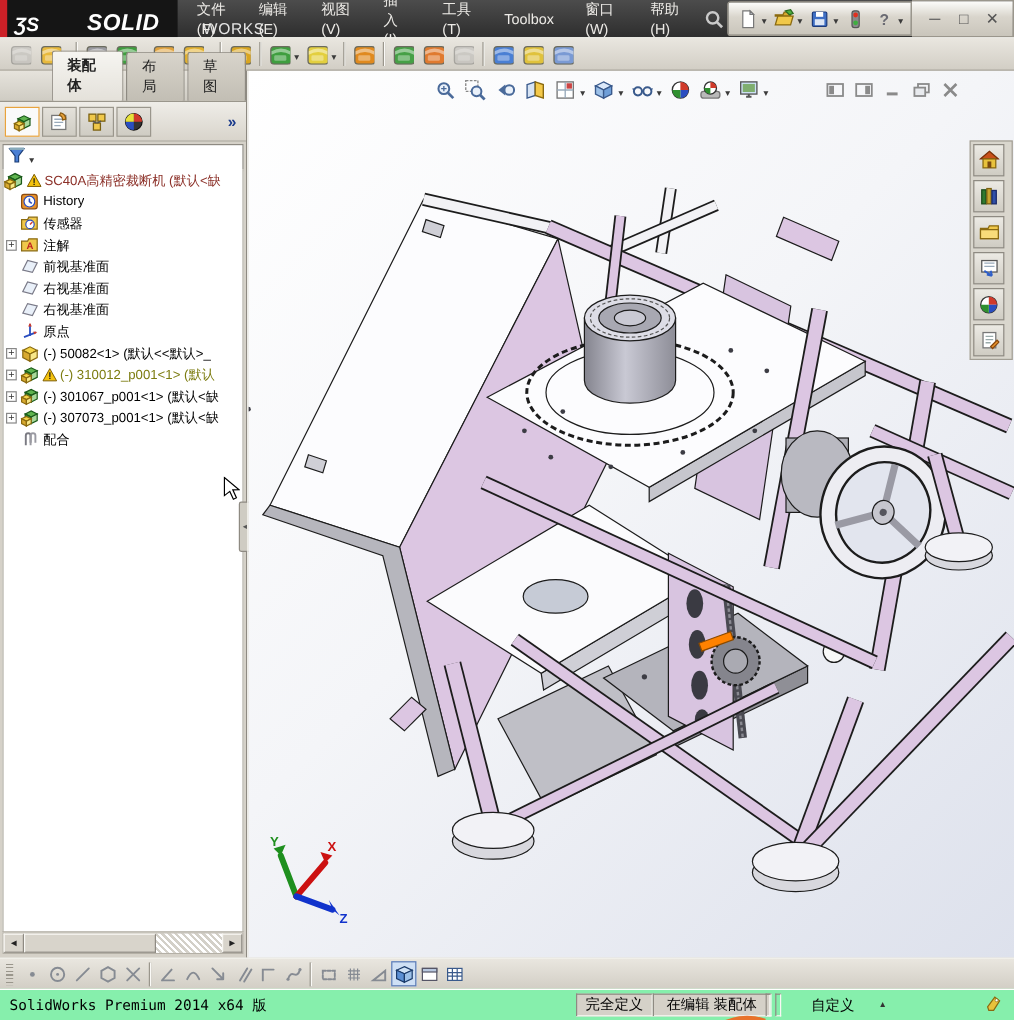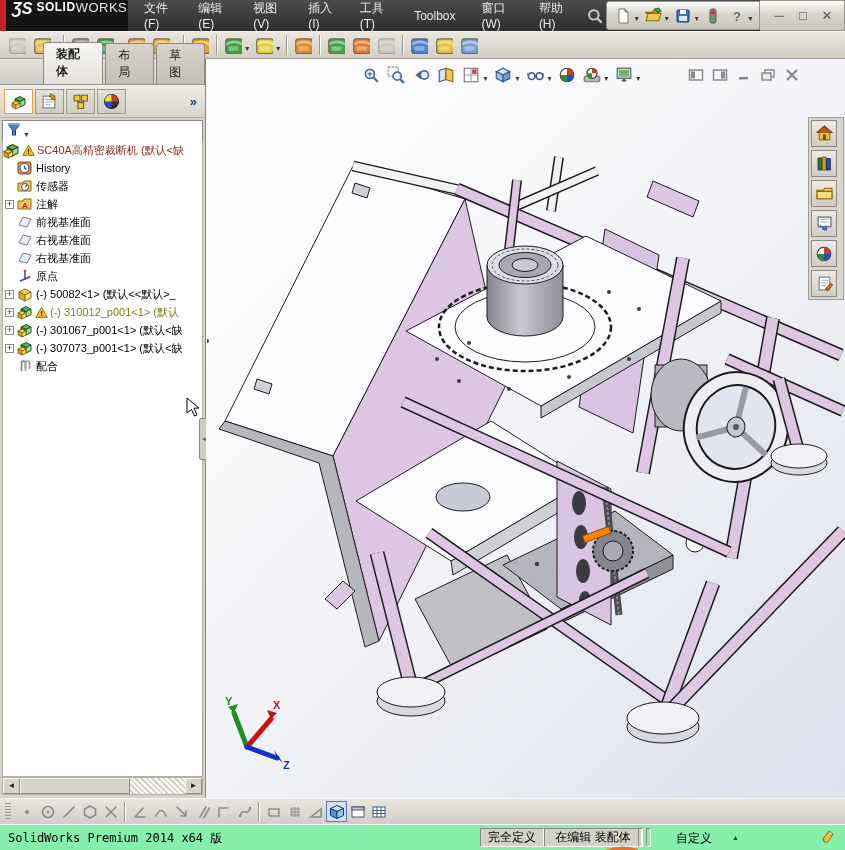--- a/index.html
+++ b/index.html
@@ -1,23 +1,23 @@
 <!DOCTYPE html>
 <html><head>
 <meta charset="utf-8">
 <style>
   html,body{margin:0;padding:0;background:#888;}
   #win{position:relative;width:845px;height:850px;overflow:hidden;background:#d5d1c8;
        font-family:"Liberation Sans","DejaVu Sans",sans-serif;font-size:12px;-webkit-user-select:none;user-select:none;}
   .abs{position:absolute;}
   
   #menubar{left:0;top:0;width:845px;height:31px;background:linear-gradient(#4c4c4c,#2e2e2e);display:flex;align-items:stretch;}
-  #logo{width:136px;background:#151515;border-left:6px solid #cc2027;display:flex;align-items:flex-start;padding-left:6px;color:#fff;white-space:nowrap;}
+  #logo{width:136px;background:#151515;border-left:6px solid #cc2027;display:flex;align-items:flex-end;padding-left:6px;color:#fff;white-space:nowrap;gap:36px;}
   #logo .gl{font-style:italic;font-weight:bold;font-size:16px;margin-right:4px;}
-  #logo .b1{font-weight:bold;font-size:12px;letter-spacing:.5px;}
+  #logo .b1{font-weight:bold;font-size:19px;letter-spacing:.5px;font-style:italic;}
   #logo .b2{font-weight:normal;font-size:13px;letter-spacing:.5px;color:#e5e5e5;}
   #menus{display:flex;align-items:center;gap:6px;padding:0 6px;}
   .menu-item{color:#eceae6;padding:4px 10px;cursor:default;}
   #searchbtn{display:flex;align-items:center;margin:0 2px;}
   #qat{flex:1;margin:1px 0;background:linear-gradient(#fdfdfb,#d9d5cc 45%,#c9c5bb);border:1px solid #9a968c;border-radius:3px 0 0 3px;display:flex;align-items:center;padding:0 4px;}
   .qbtn{width:24px;height:24px;display:flex;align-items:center;justify-content:center;}
   .caret{font-size:7px;color:#3a3a3a;margin:6px 1px 0 -2px;}
   #winbtns{display:flex;align-items:center;gap:6px;padding:0 8px 0 10px;background:linear-gradient(#fdfdfb,#d9d5cc 45%,#c9c5bb);border:1px solid #9a968c;border-left:none;}
   .wbtn{color:#555;font-size:13px;width:18px;text-align:center;font-weight:bold;}
   

